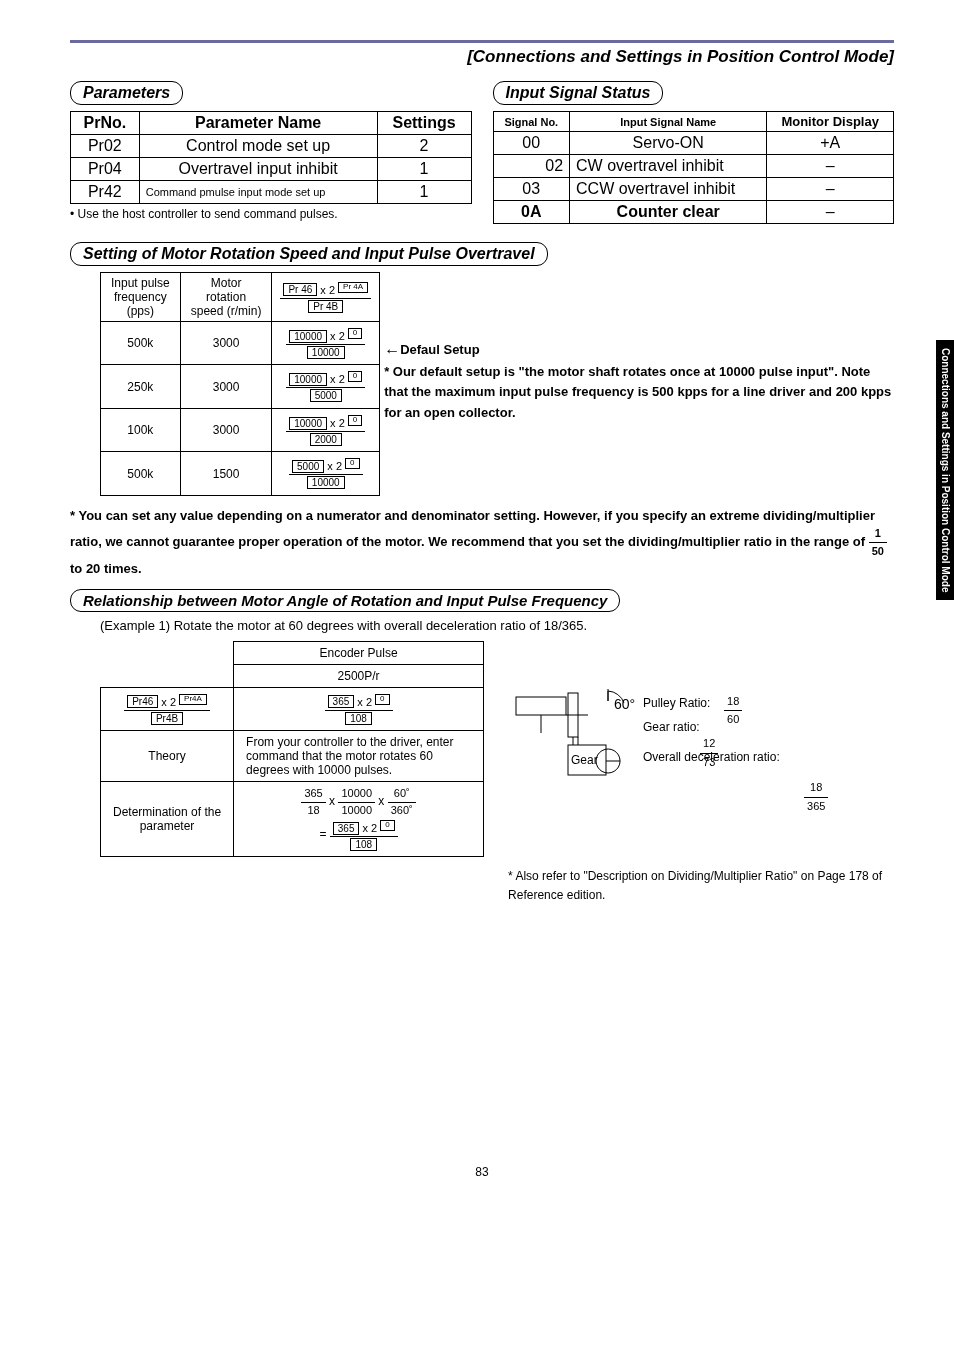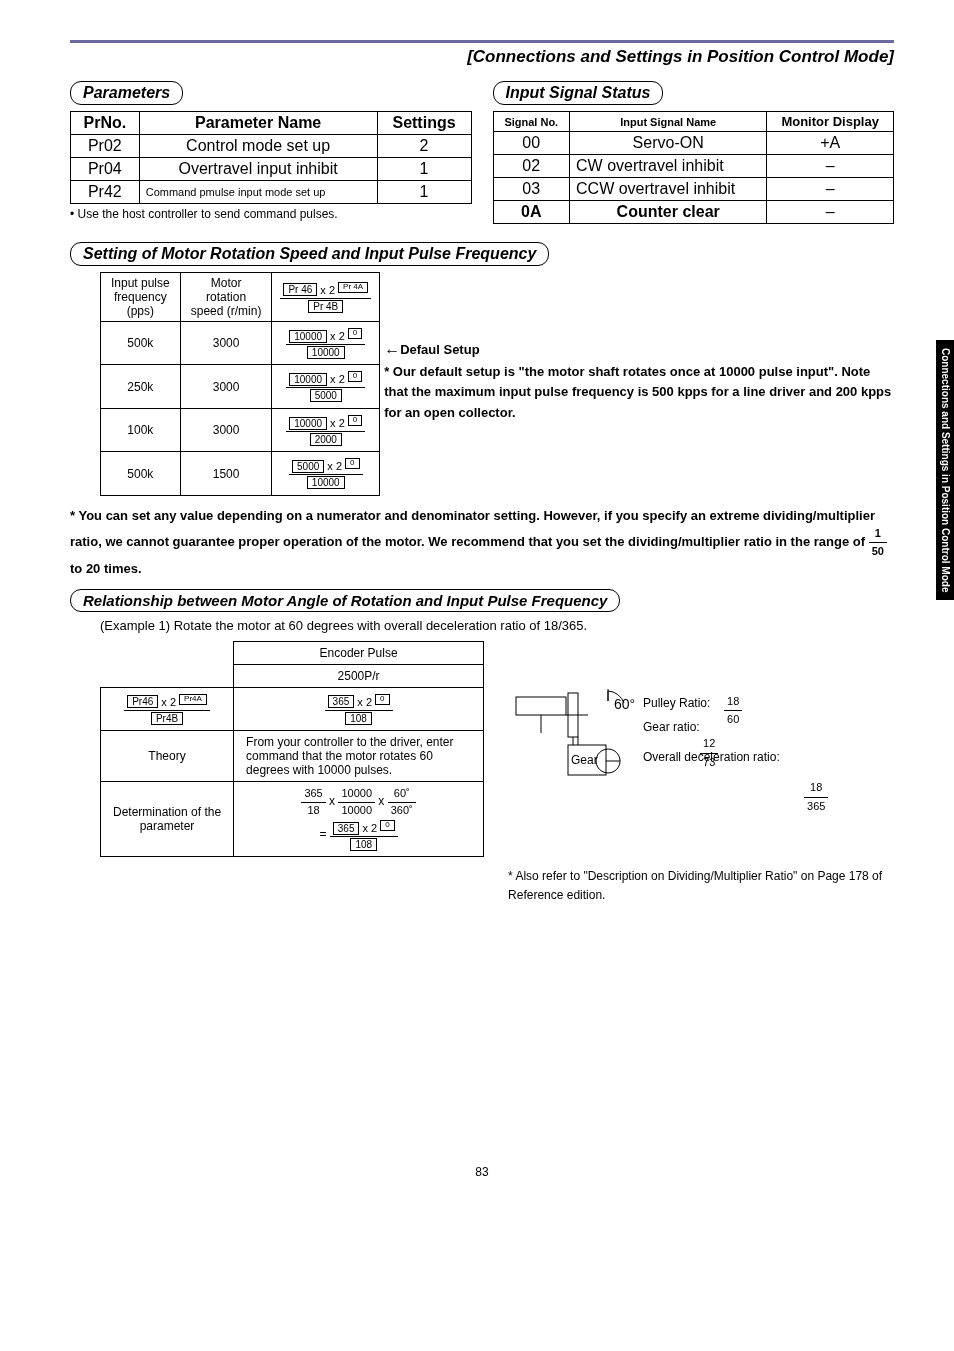--- a/index.html
+++ b/index.html
@@ -208,42 +208,42 @@
           <th style="font-size:11px">Signal No.</th>
           <th style="font-size:11px">Input Signal Name</th>
           <th style="font-size:13px">Monitor Display</th>
         </tr>
         <tr>
           <td style="text-align:center">00</td>
           <td style="text-align:center">Servo-ON</td>
           <td style="text-align:center">+A</td>
         </tr>
         <tr>
-          <td style="text-align:center">02</td>
+          <td style="text-align:right">02</td>
           <td>CW overtravel inhibit</td>
           <td style="text-align:center">–</td>
         </tr>
         <tr>
           <td style="text-align:center">03</td>
           <td>CCW overtravel inhibit</td>
           <td style="text-align:center">–</td>
         </tr>
         <tr>
           <td style="text-align:center;font-weight:bold">0A</td>
           <td style="text-align:center;font-weight:bold">Counter clear</td>
           <td style="text-align:center">–</td>
         </tr>
       </tbody>
         </table>
     </div>
   </div>
 
   
   <div class="section-space">
-    <div class="pill-heading">Setting of Motor Rotation Speed and Input Pulse Frequency</div>
+    <div class="pill-heading">Setting of Motor Rotation Speed and Input Pulse Overtravel</div>
     <div class="pulse-row">
       <table class="pulse">
         <tbody>
             <tr>
           <td>
             <span>Input pulse</span><br>
             <span>frequency</span><br>
             <span>(pps)</span>
           </td>
           <td>

